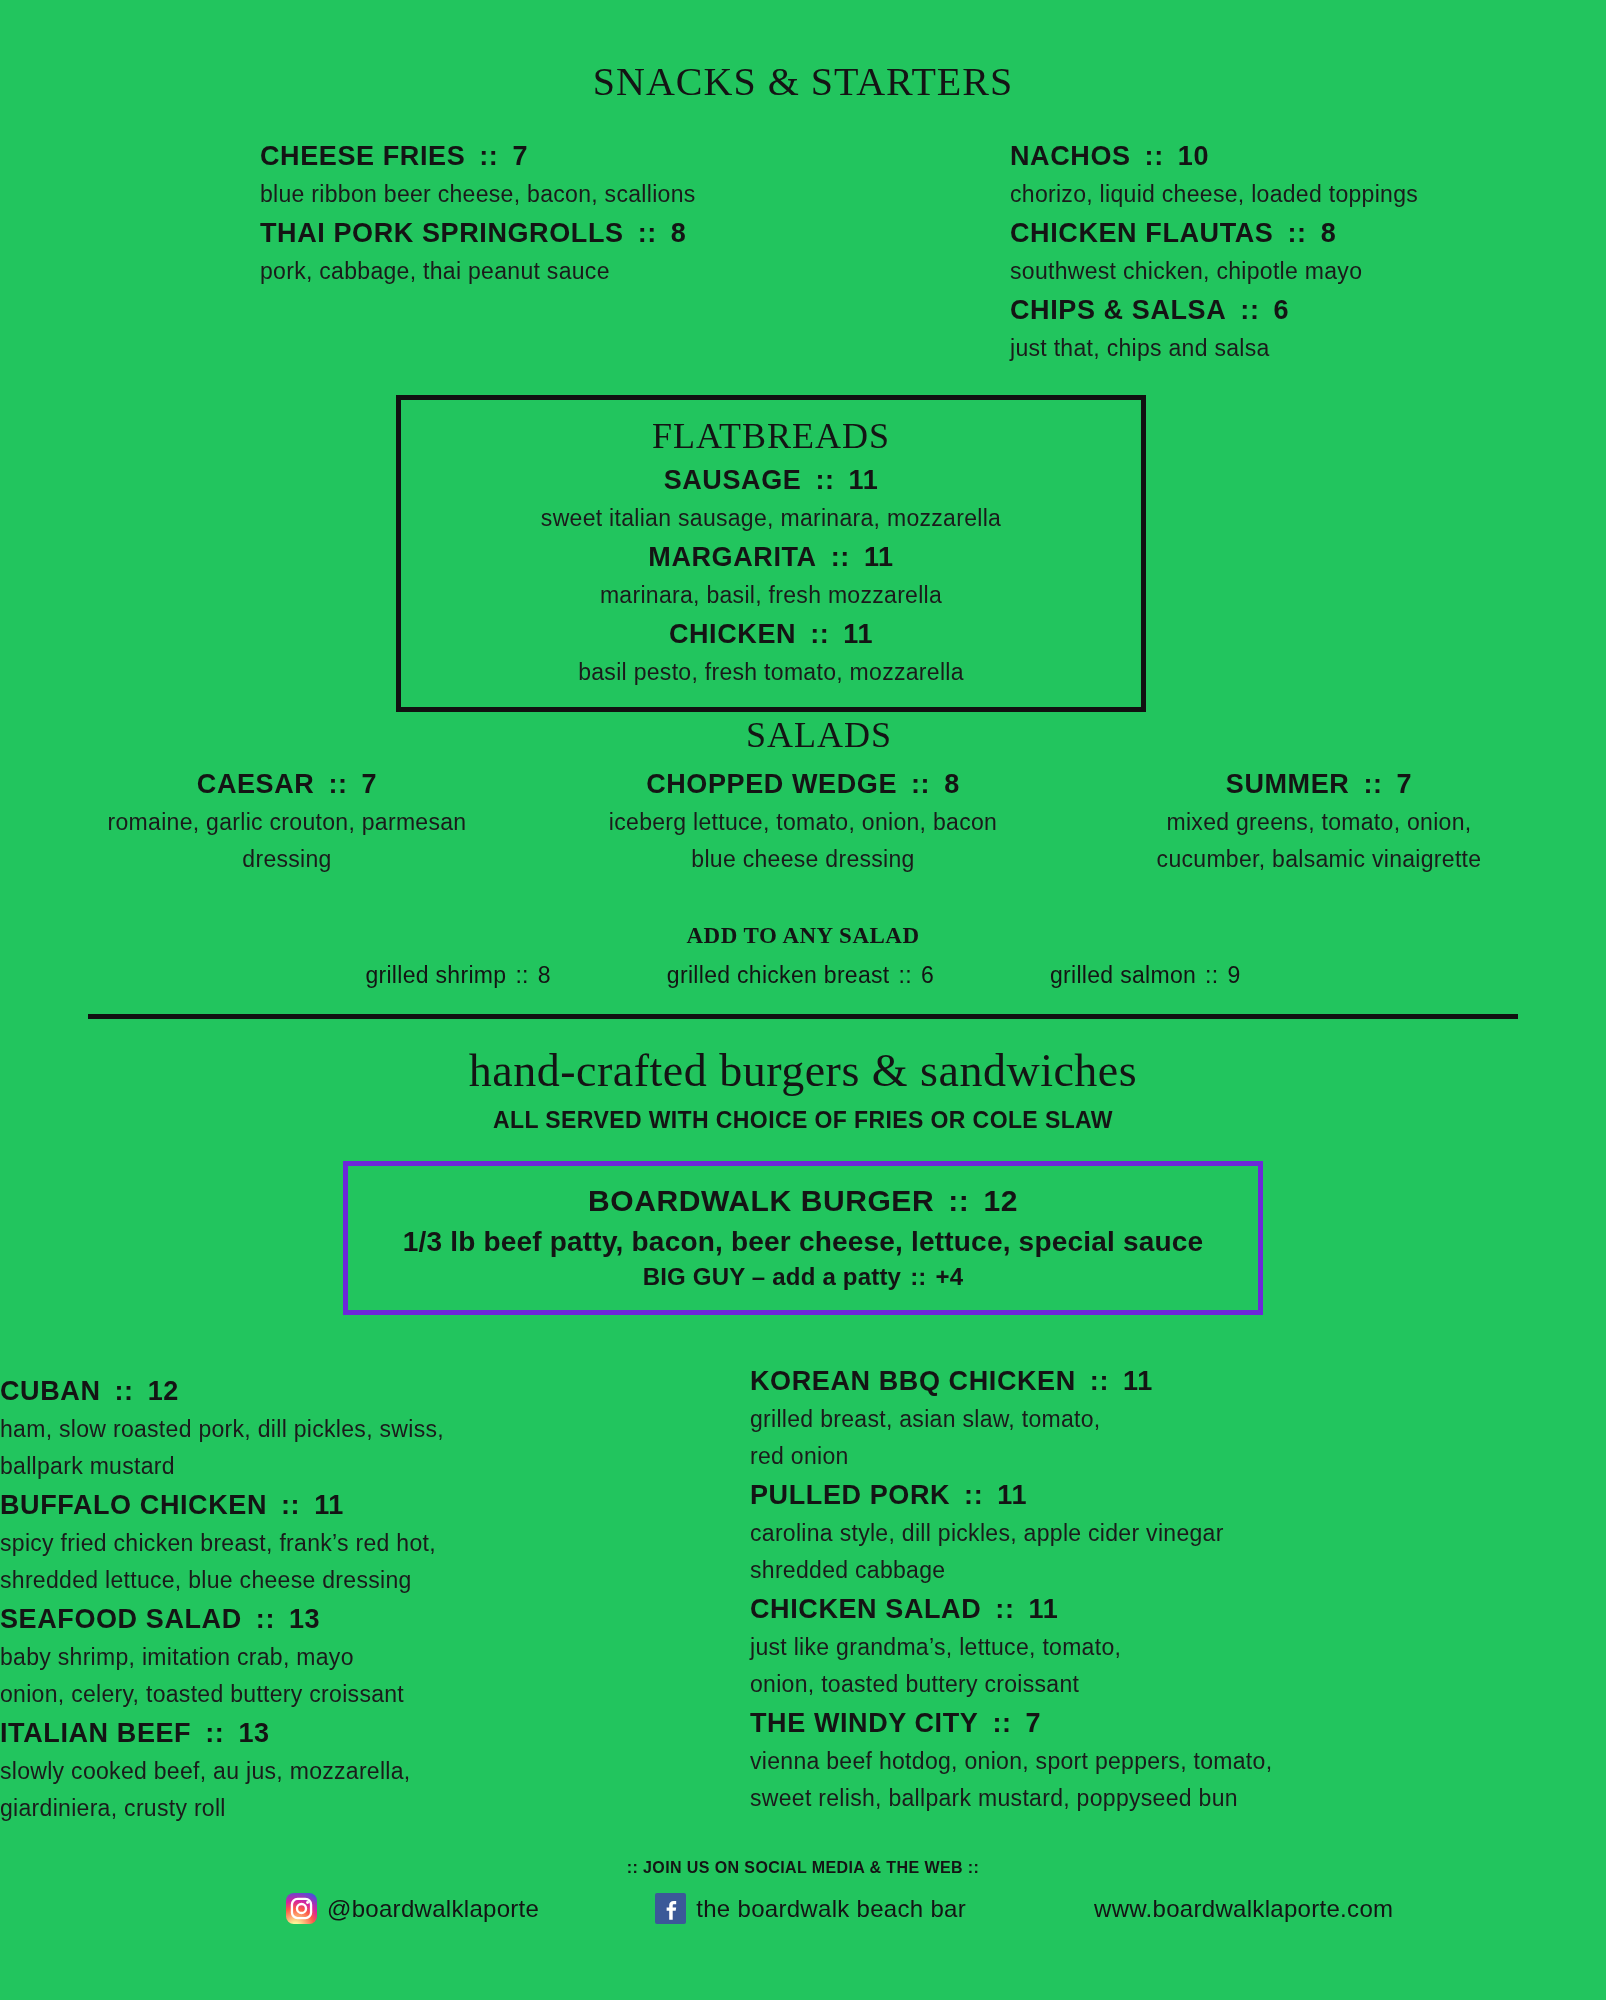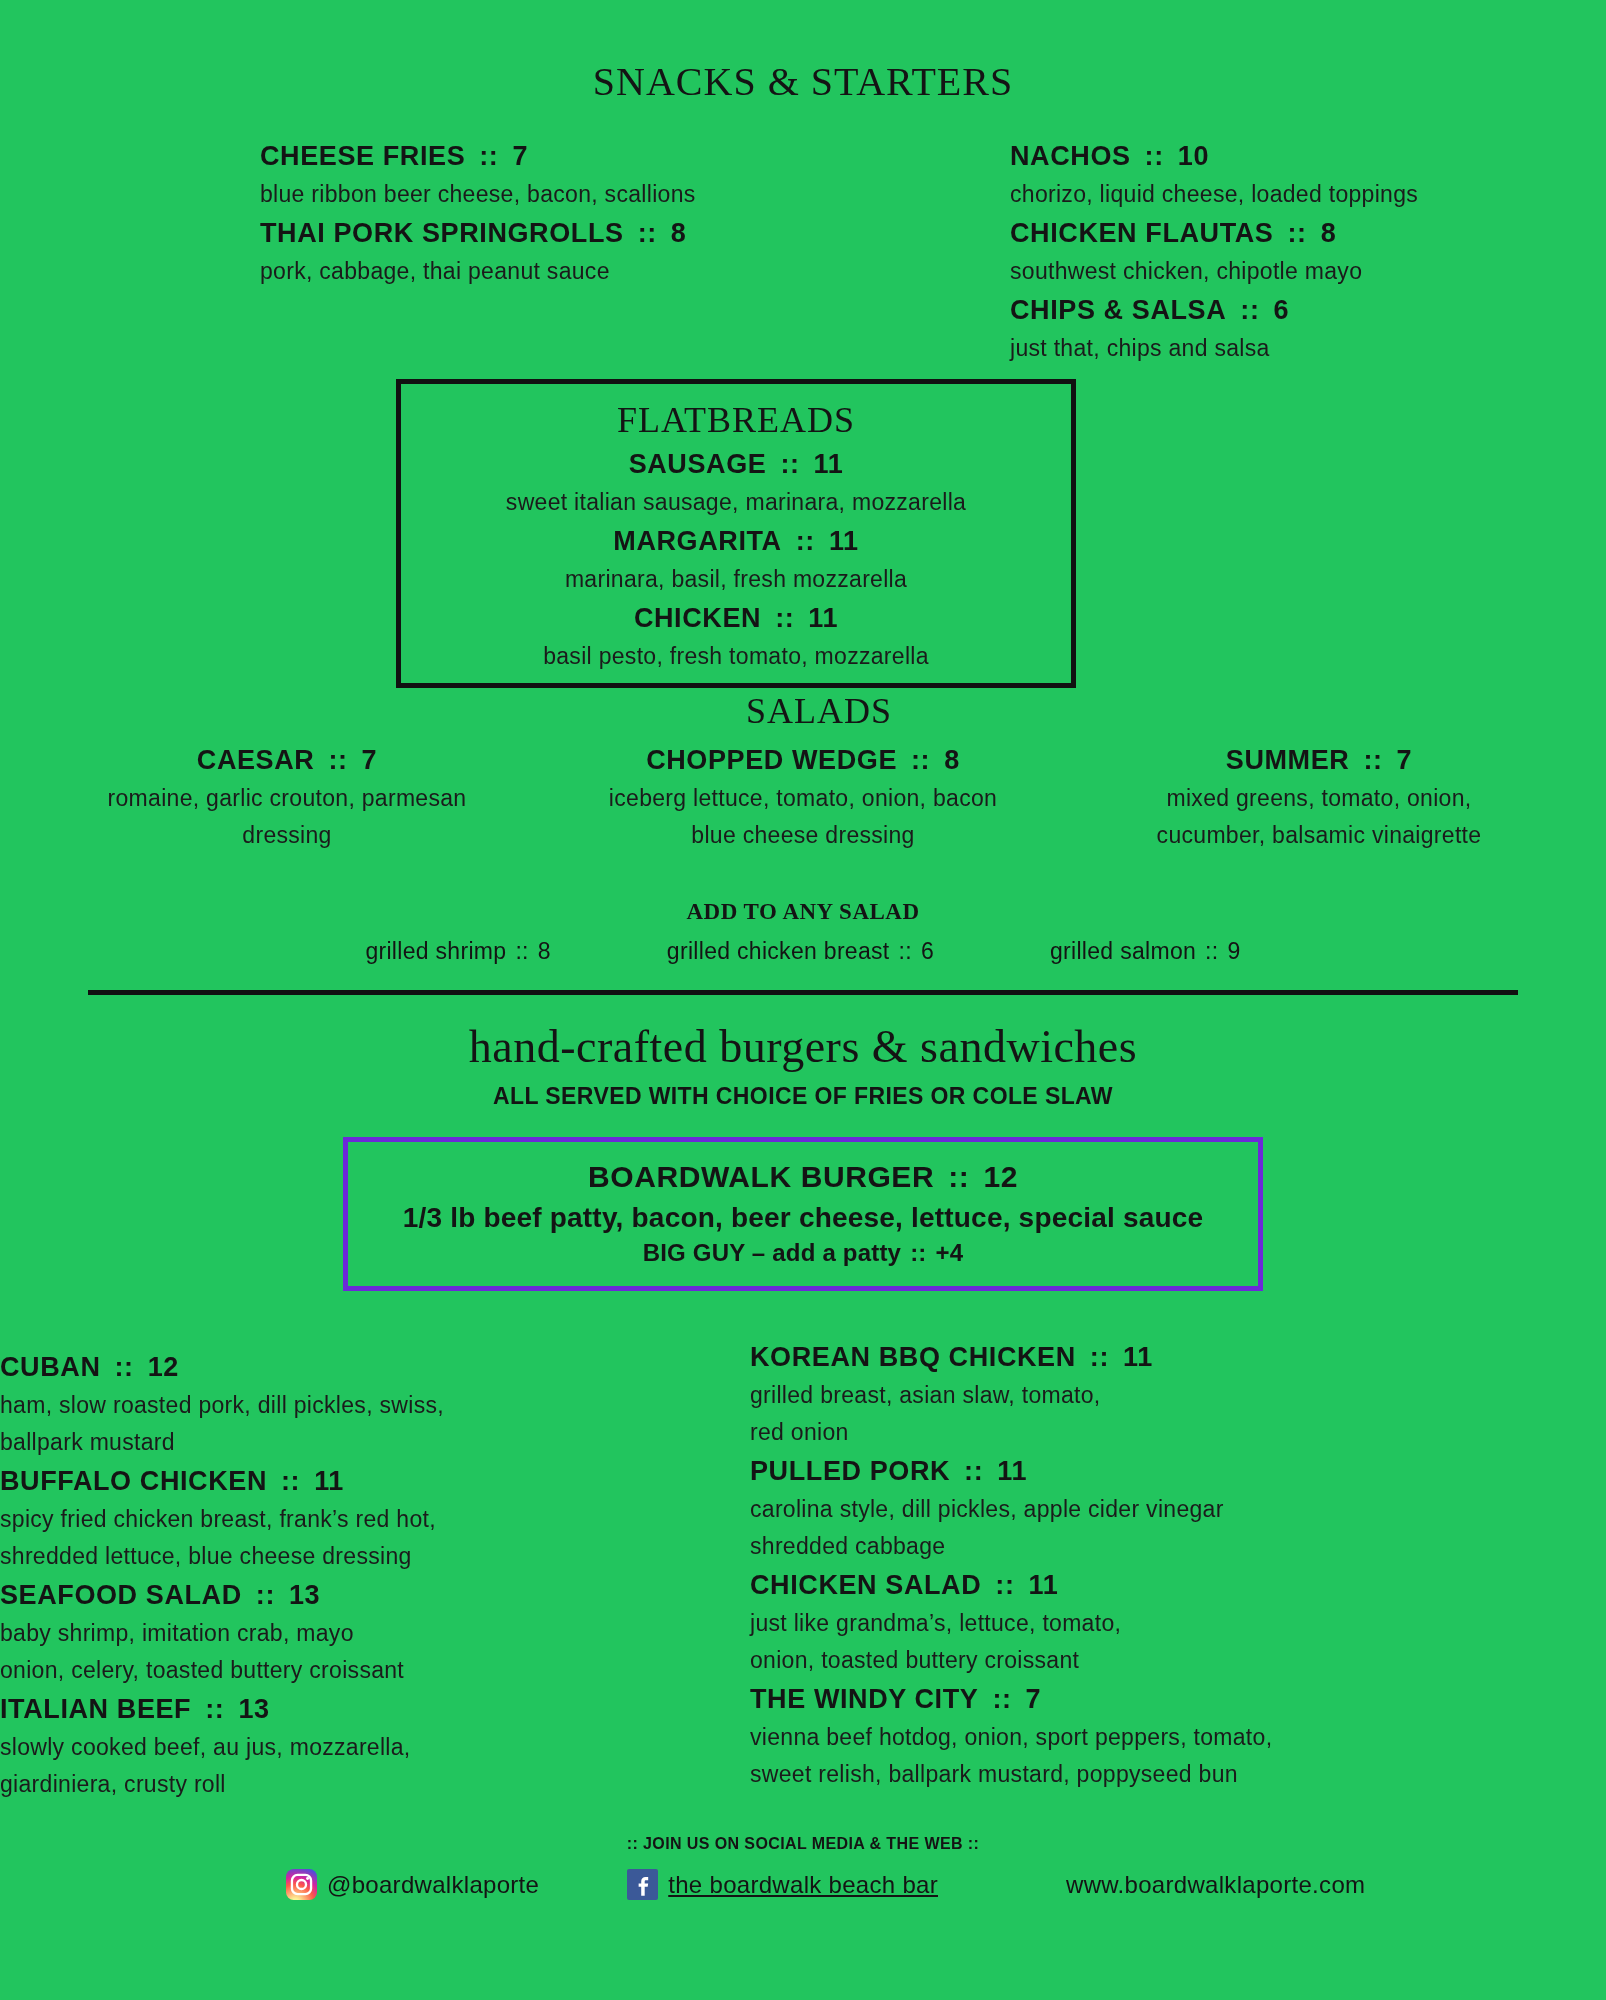--- a/index.html
+++ b/index.html
@@ -40,24 +40,24 @@
   .sep-sm { display:inline-block; margin:0 9px; }
 
   
   .starters-grid { display:flex; margin-top:30px; padding-left:260px; }
   .starters-left { width:750px; }
   .starters-right { flex:1; }
 
   
   .flatbread-box {
     box-sizing:border-box;
-    width:680px; margin:12px 0 0 396px;
+    width:750px; margin:28px 0 0 396px;
     border:5px solid #111;
     text-align:center;
-    padding:12px 10px 8px;
+    padding:12px 10px 16px;
   }
 
   
   .salads-row { display:flex; justify-content:center; gap:80px; margin-top:6px; text-align:center; }
   .salad-col { width:436px; }
 
   .addons-row { display:flex; justify-content:center; gap:116px; margin-top:4px; }
   .addon-item { font-size:23px; line-height:34px; letter-spacing:0.3px; }
 
   .divider { margin:22px auto 0; width:1430px; height:5px; background:#111; }
@@ -84,21 +84,21 @@
 
   
   .footer-heading {
     margin-top:26px; text-align:center;
     font-size:16px; font-weight:700; line-height:30px; letter-spacing:0.4px;
   }
   .footer-row { display:flex; align-items:center; margin-top:10px; }
   .footer-entry { display:flex; align-items:center; font-size:24px; letter-spacing:0.3px; }
   .footer-entry .icon { margin-right:10px; display:inline-flex; }
   .entry-ig { margin-left:286px; }
-  .entry-fb { margin-left:88px;text-decoration:underline; }
+  .entry-fb { margin-left:116px; }
   .entry-web { margin-left:128px; }
 </style>
 </head>
 <body>
 
 <div class="page">
 
   <div class="serif-title snacks-title">SNACKS &amp; STARTERS</div>
 
   <div class="starters-grid">

